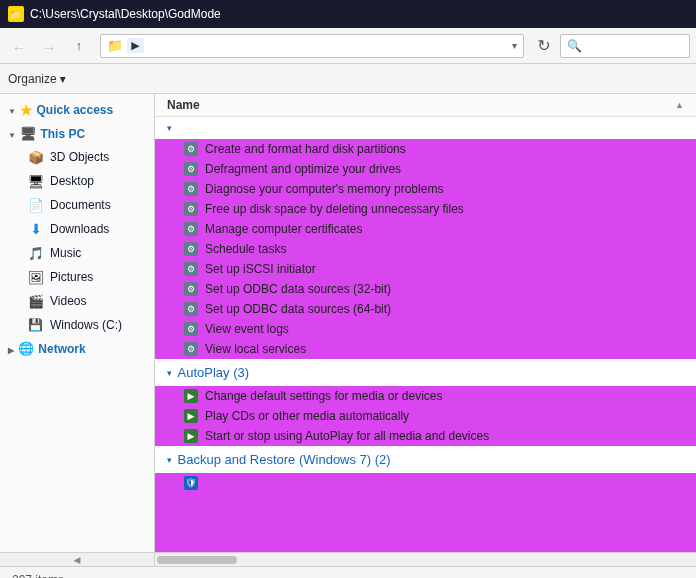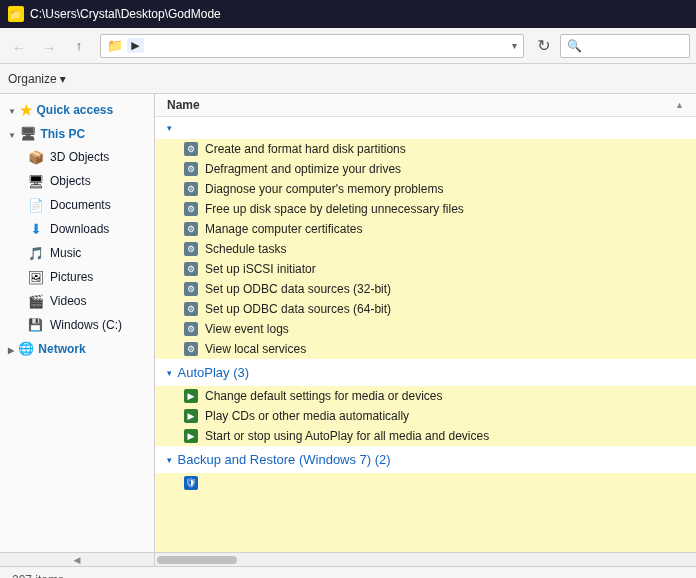--- a/index.html
+++ b/index.html
@@ -197,21 +197,21 @@
     .chevron-down::before { content: '▼'; font-size: 8px; color: #666; }
 
     
     .star-icon { color: #ffc107; font-size: 14px; }
     .monitor-icon { color: #555; font-size: 13px; }
     .globe-icon { color: #1e88e5; font-size: 13px; }
 
     
     .content-area {
       flex: 1;
-      background: #fef9c3;
+      background: #d946ef;
       overflow-y: auto;
       overflow-x: hidden;
     }
     .content-area::-webkit-scrollbar { width: 8px; }
     .content-area::-webkit-scrollbar-thumb { background: #c0c0c0; border-radius: 4px; }
     .content-area::-webkit-scrollbar-track { background: #f0f0f0; }
 
     .content-header {
       display: flex;
       align-items: center;
@@ -398,21 +398,21 @@
       <span>This PC</span>
     </div>
 
     <div class="sidebar-item" style="padding-left:28px;">
       <span class="item-icon">📦</span>
       <span class="item-label">3D Objects</span>
     </div>
 
     <div class="sidebar-item" style="padding-left:28px;">
       <span class="item-icon">🖥</span>
-      <span class="item-label">Objects</span>
+      <span class="item-label">Desktop</span>
     </div>
 
     <div class="sidebar-item" style="padding-left:28px;">
       <span class="item-icon" style="font-size:13px;">📄</span>
       <span class="item-label">Documents</span>
     </div>
 
     <div class="sidebar-item" style="padding-left:28px;">
       <span class="item-icon" style="color:#1e88e5; font-size:14px;">⬇</span>
       <span class="item-label">Downloads</span>

